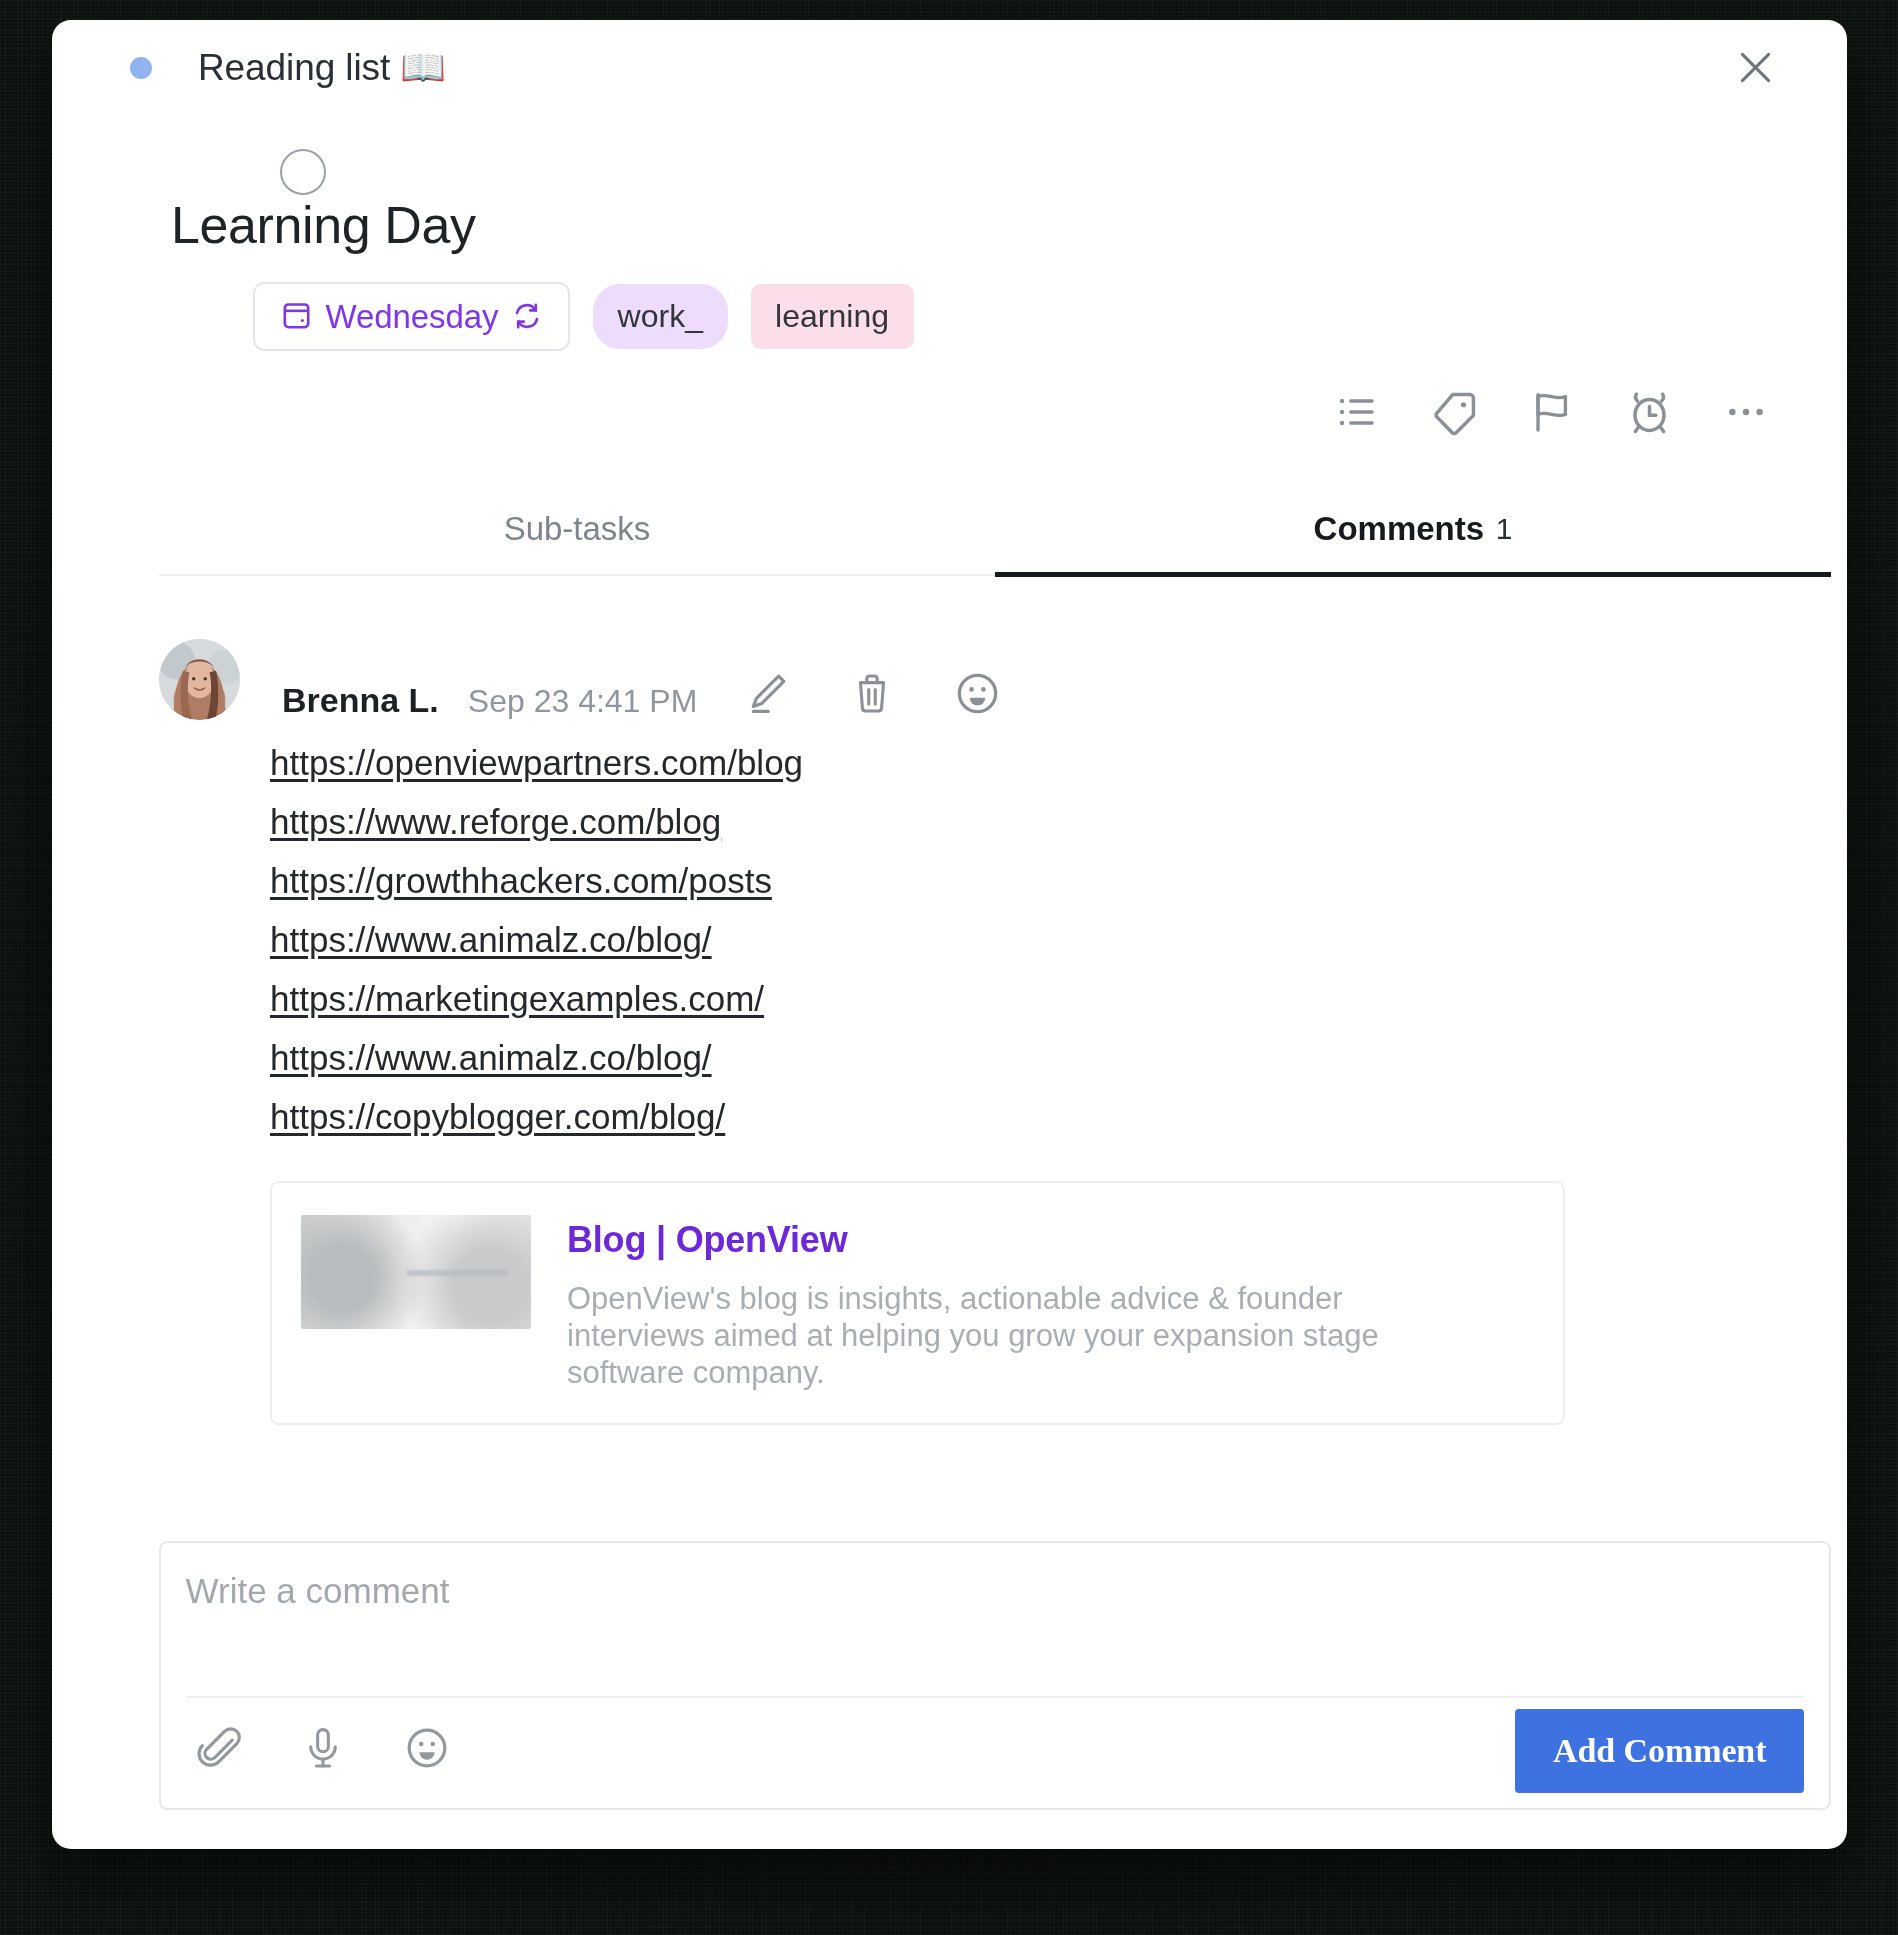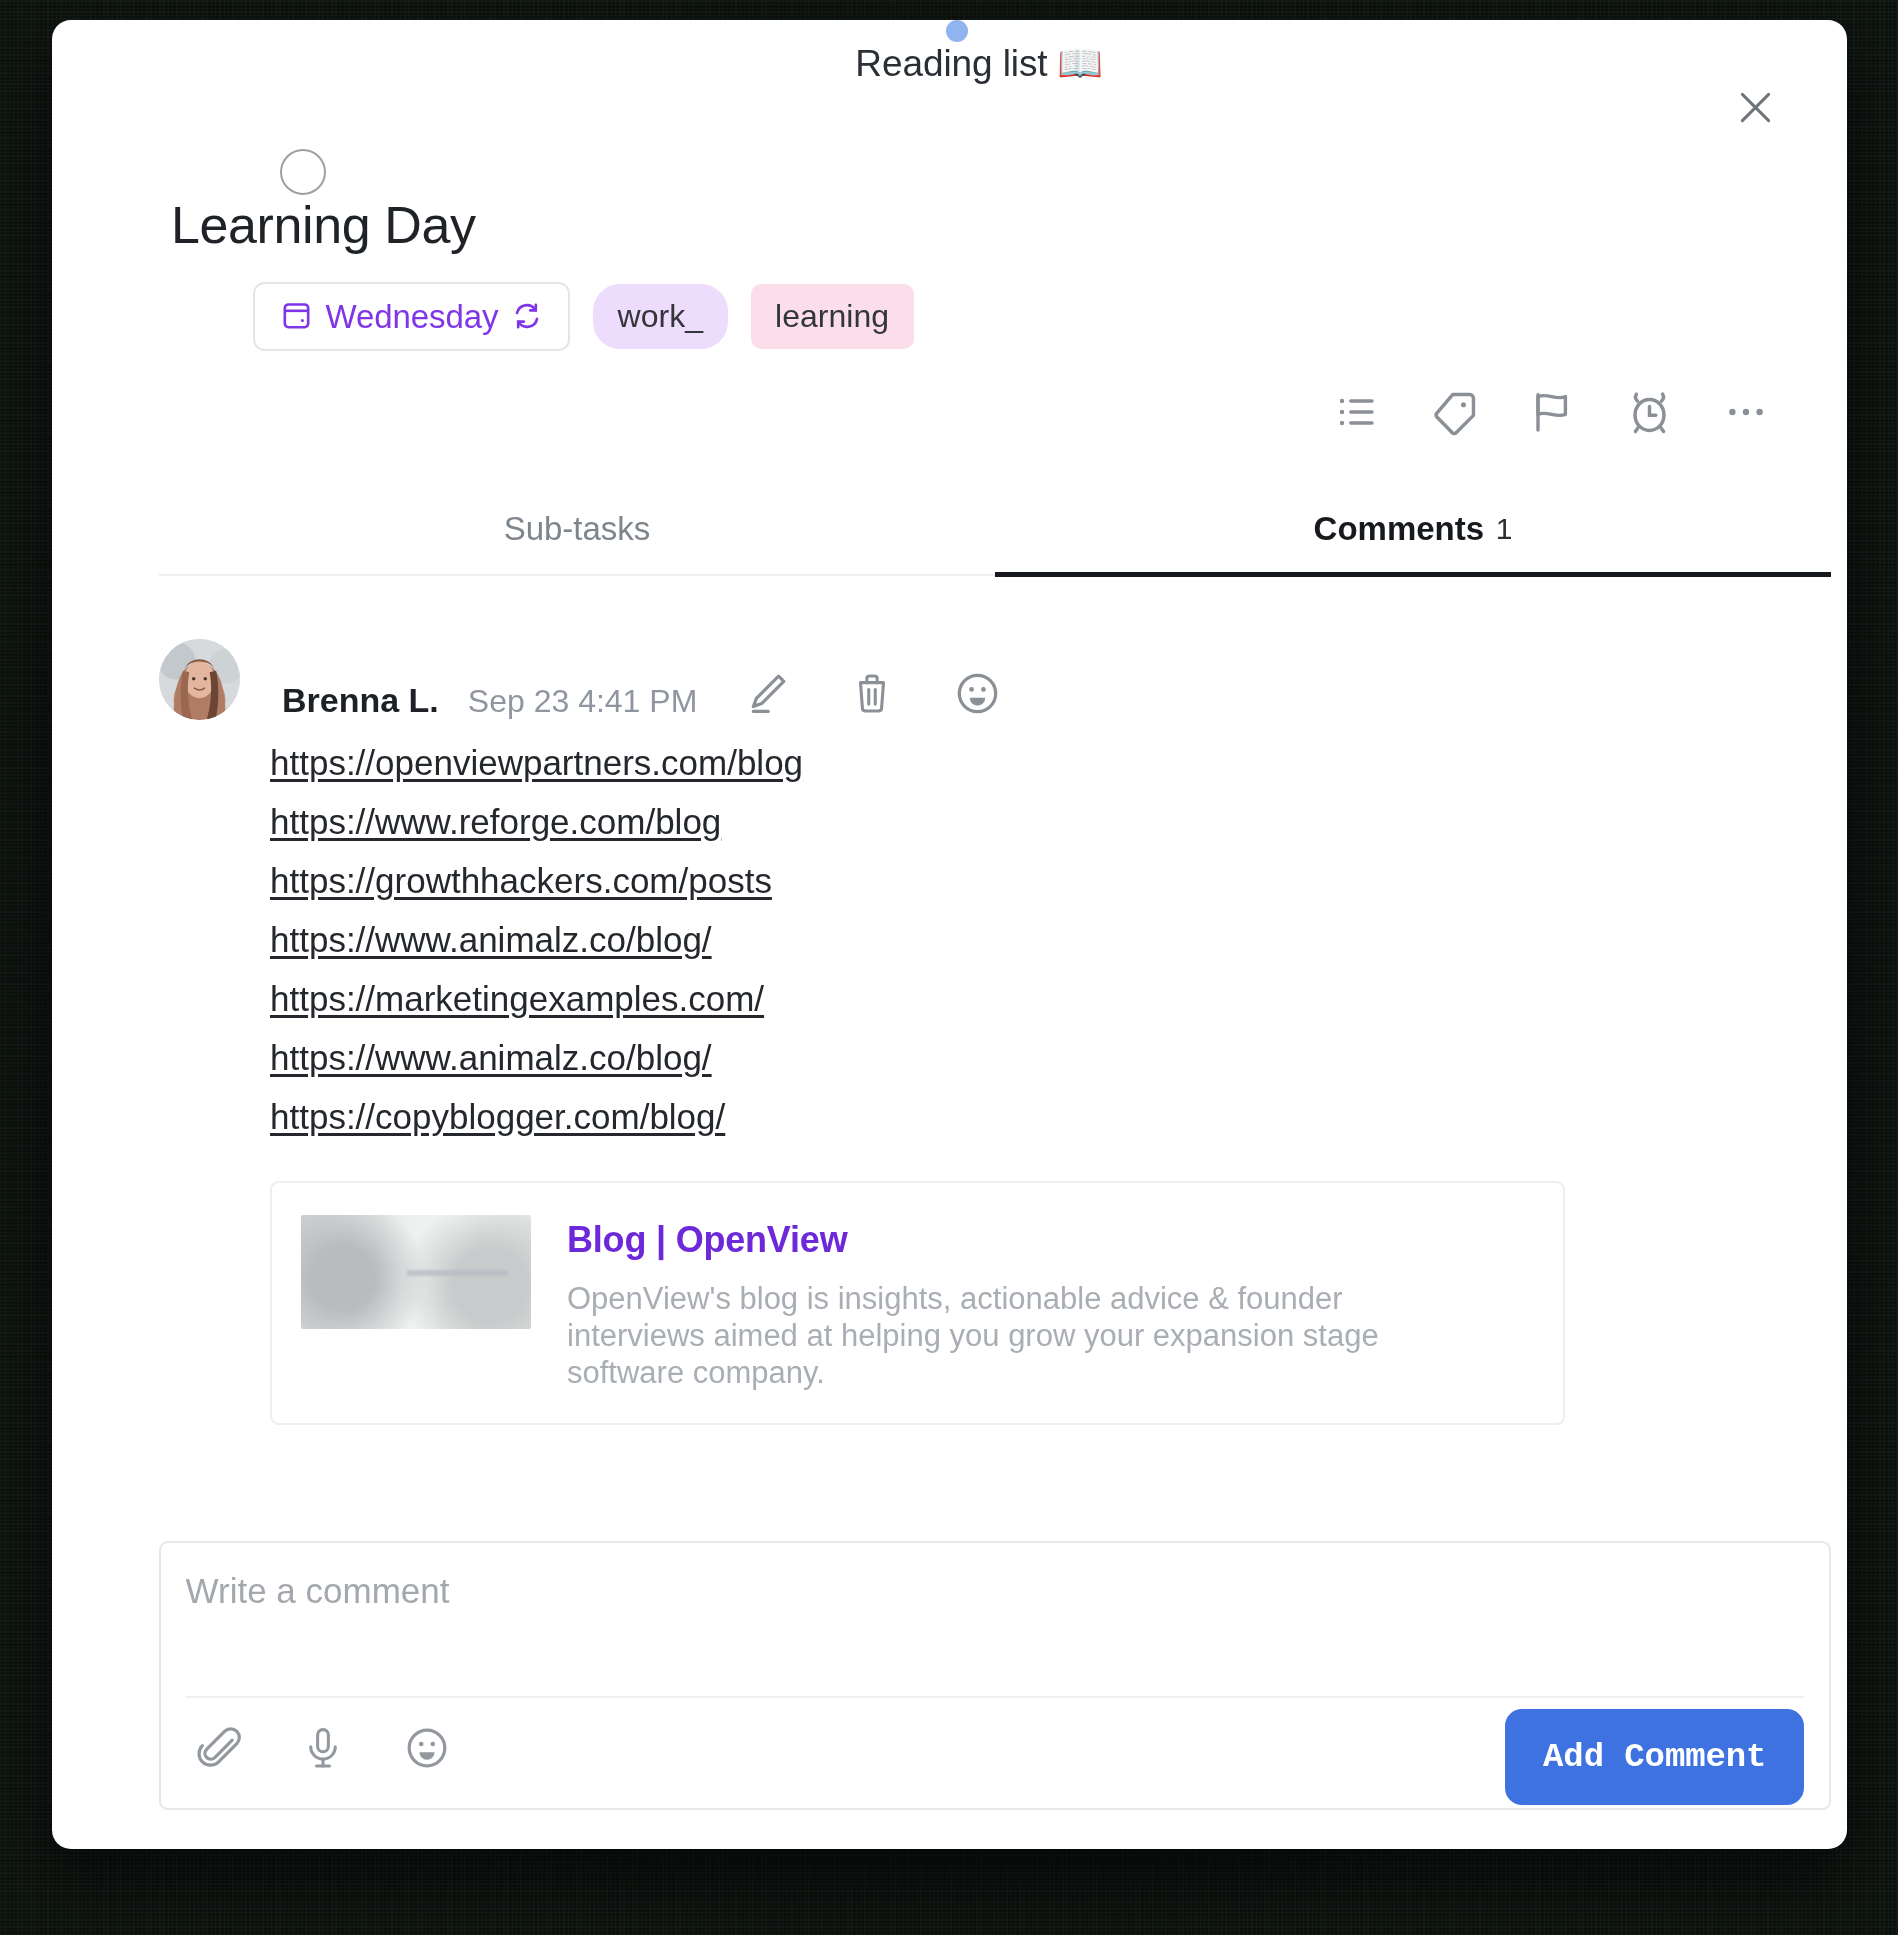--- a/index.html
+++ b/index.html
@@ -52,21 +52,20 @@
 
   
   #list-header {
     position: absolute;
     left: 0; top: 0;
     width: 100%;
     height: 95px;
     display: flex;
     align-items: center;
     padding: 0 64px 0 78px;
-    flex-direction: column;
   }
   .list-dot {
     width: 22px; height: 22px;
     border-radius: 50%;
     background: #8fb4ef;
     flex: 0 0 auto;
   }
   #list-name {
     margin-left: 46px;
     font-size: 37px;
@@ -330,27 +329,27 @@
     gap: 49px;
   }
   #composer-tools .icon-btn {
     width: 55px; height: 55px;
     display: flex; align-items: center; justify-content: center;
     cursor: pointer;
   }
   #add-comment {
     position: absolute;
     right: 24.6px; top: 166px;
-    height: 96px;
+    height: 84px;
     padding: 0 38px;
     border: none;
-    border-radius: 17px;
+    border-radius: 4px;
     background: #3d72e0;
     color: #fff;
-    font-family: Liberation Mono, monospace;
+    font-family: Liberation Serif, serif;
     font-size: 34px;
     font-weight: bold;
     letter-spacing: -0.1px;
     cursor: pointer;
   }
 </style>
 </head>
 <body>
 
 <div id="backdrop"></div>

